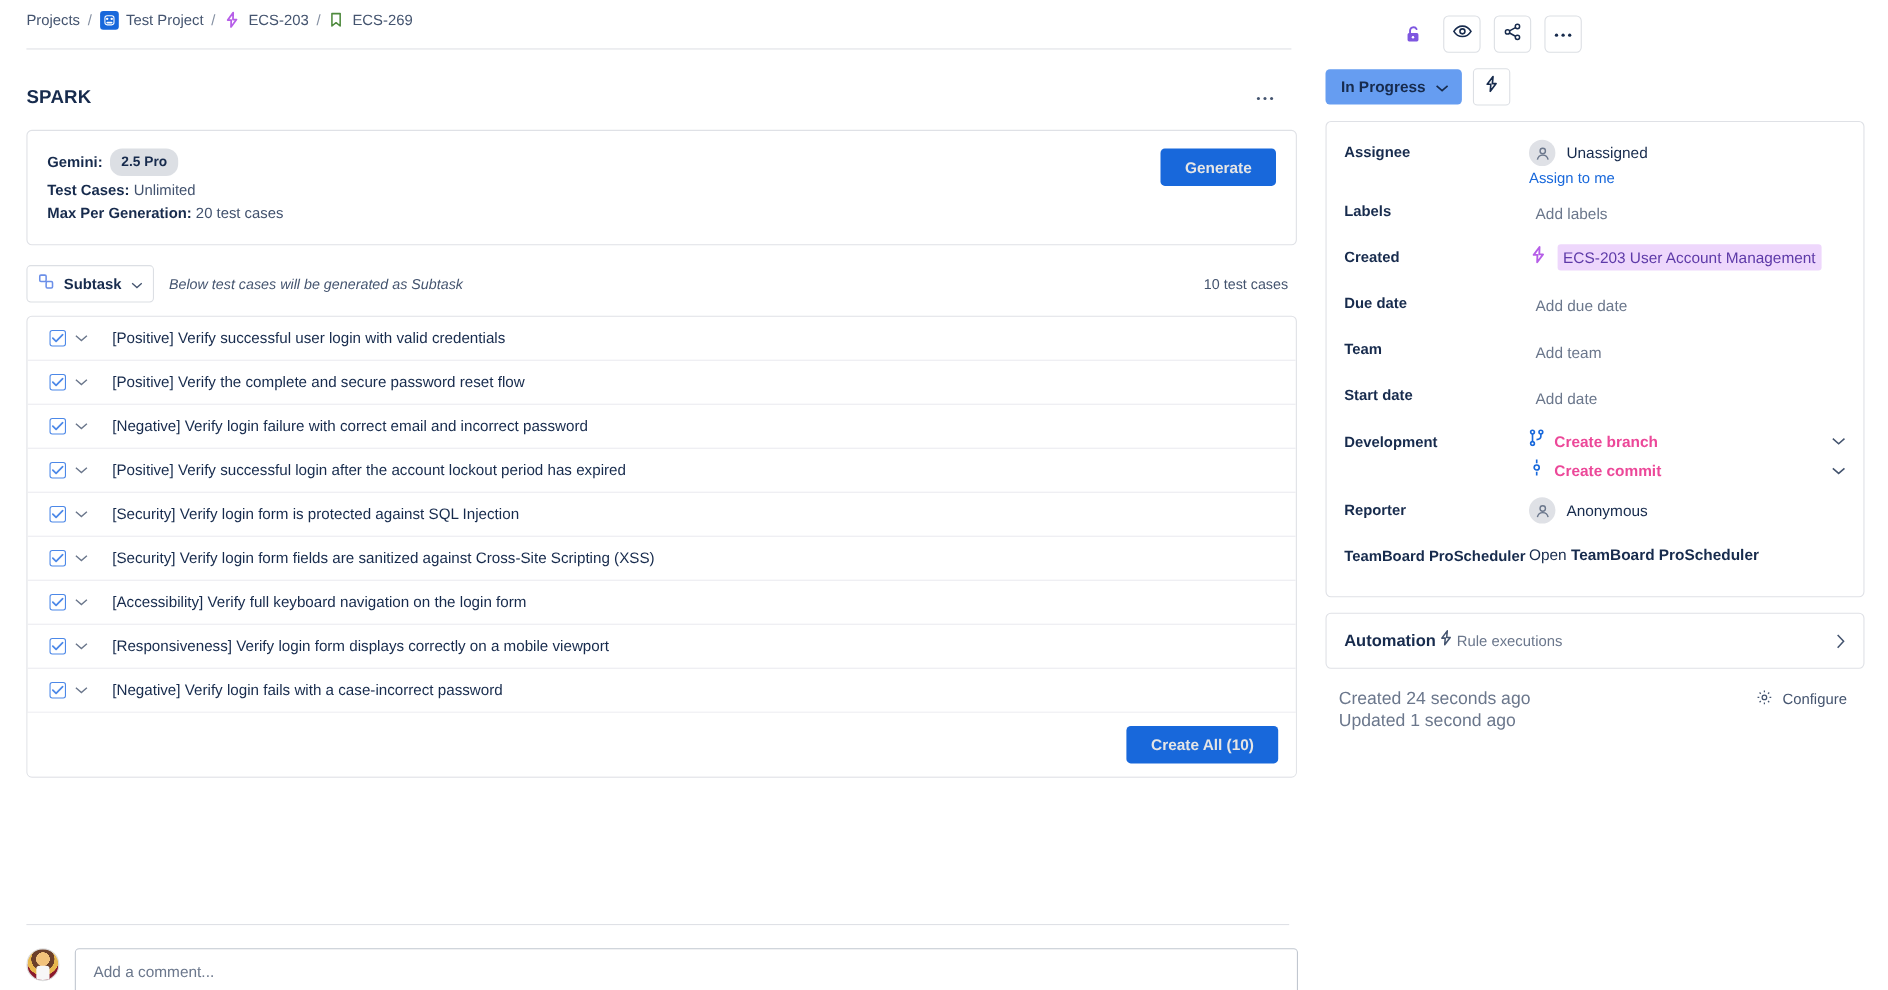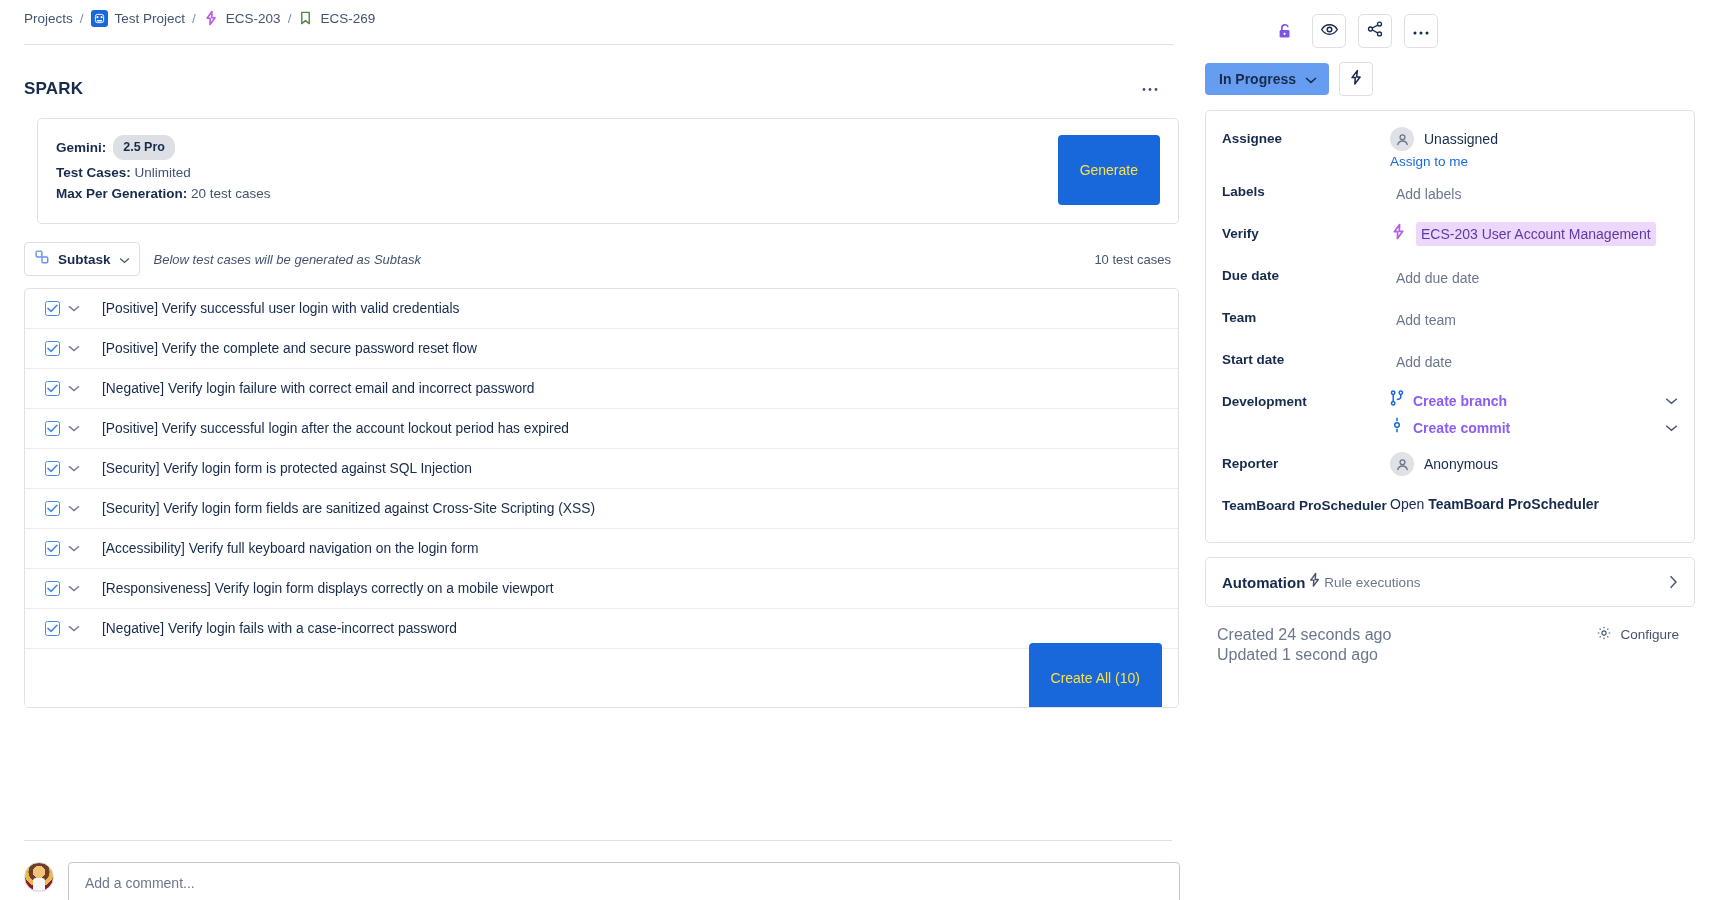--- a/index.html
+++ b/index.html
@@ -57,34 +57,34 @@
     width: 30px; height: 26px; display:flex; align-items:center; justify-content:center;
     border-radius: 4px; cursor: pointer; color: #44546F;
     font-size: 19px; letter-spacing: 2px; line-height: 10px;
   }
 
   .info-card {
     margin-top: 6px;
     border: 1px solid #DFE1E6; border-radius: 5px;
     background: #fff;
     padding: 16px 18px 18px 18px;
-    display: flex; align-items: flex-start; justify-content: space-between; margin-left: 13px;
+    display: flex; align-items: flex-start; justify-content: space-between;
   }
   .info-lines { font-size: 13.5px; line-height: 21px; color: #42526E; }
   .info-lines .k { font-weight: 700; color: #172B4D; }
   .info-row { display: flex; align-items: center; gap: 7px; margin-bottom: 2px; }
   .pill {
     background: #DCDFE4; color: #172B4D;
     border-radius: 11px; padding: 2px 10px;
     font-size: 12.5px; font-weight: 600;
   }
   .btn-primary {
-    background: #1868DB; color: #fde047; border: none;
-    border-radius: 4px; padding: 27px 22px;
-    font-size: 14px; font-weight: 400; cursor: pointer;
+    background: #1868DB; color: #e5e5e5; border: none;
+    border-radius: 4px; padding: 9px 22px;
+    font-size: 14px; font-weight: 700; cursor: pointer;
     font-family: "Liberation Sans", sans-serif;
   }
 
   
   .subtask-bar {
     display: flex; align-items: center; gap: 14px;
     margin-top: 18px; padding-left: 0;
   }
   .sel-btn {
     display: inline-flex; align-items: center; gap: 8px;
@@ -194,21 +194,21 @@
   .parent-chip { display: flex; align-items: center; gap: 9px; }
   .parent-text {
     background: #EED7FC; color: #5E3AA8;
     padding: 2px 5px; border-radius: 3px;
     font-size: 14px; cursor: pointer;
   }
   .dev-line {
     display: flex; align-items: center; justify-content: space-between;
     margin-bottom: 6px; cursor: pointer;
   }
-  .dev-left { display: flex; align-items: center; gap: 9px; color: #8b5cf6; font-size: 14px; font-weight: 600; }
+  .dev-left { display: flex; align-items: center; gap: 9px; color: #ec4899; font-size: 14px; font-weight: 600; }
   .dev-chev { color: #44546F; display:flex; }
   .tb-value { font-size: 14px; color: #172B4D; }
   .tb-value b { font-weight: 700; }
 
   .automation-row {
     display: flex; align-items: center; gap: 2px;
     padding: 14px 16px; cursor: pointer;
   }
   .auto-title { font-size: 15px; font-weight: 700; color: #172B4D; }
   .auto-sub { font-size: 13.5px; color: #6B778C; }
@@ -524,21 +524,21 @@
         </div>
 
         <div class="field">
           <div class="field-label">Labels</div>
           <div class="field-value">
             <span class="placeholder-val">Add labels</span>
           </div>
         </div>
 
         <div class="field">
-          <div class="field-label">Verify</div>
+          <div class="field-label">Created</div>
           <div class="field-value">
             <div class="parent-chip">
               <span>
                 <svg width="17" height="17" viewBox="0 0 16 16" fill="none" stroke="#B65EE8" stroke-width="1.6" stroke-linejoin="round">
                     <path d="M9 1.5 4 8.2h3.2L7 14.5l5-6.7H8.8z"></path>
                   </svg>
               </span>
               <span class="parent-text">ECS-203 User Account Management</span>
             </div>
           </div>

